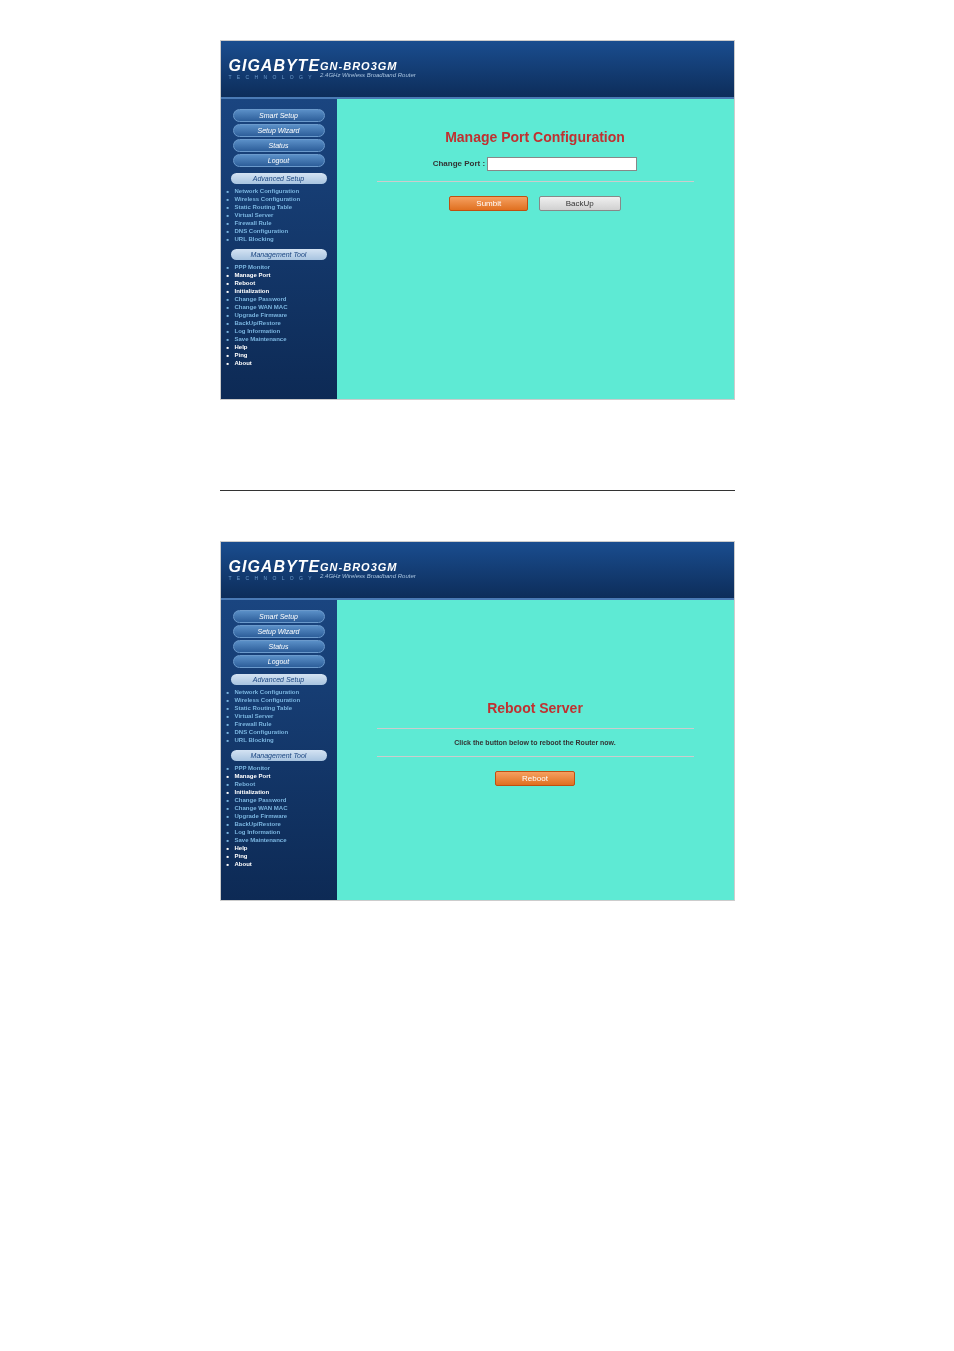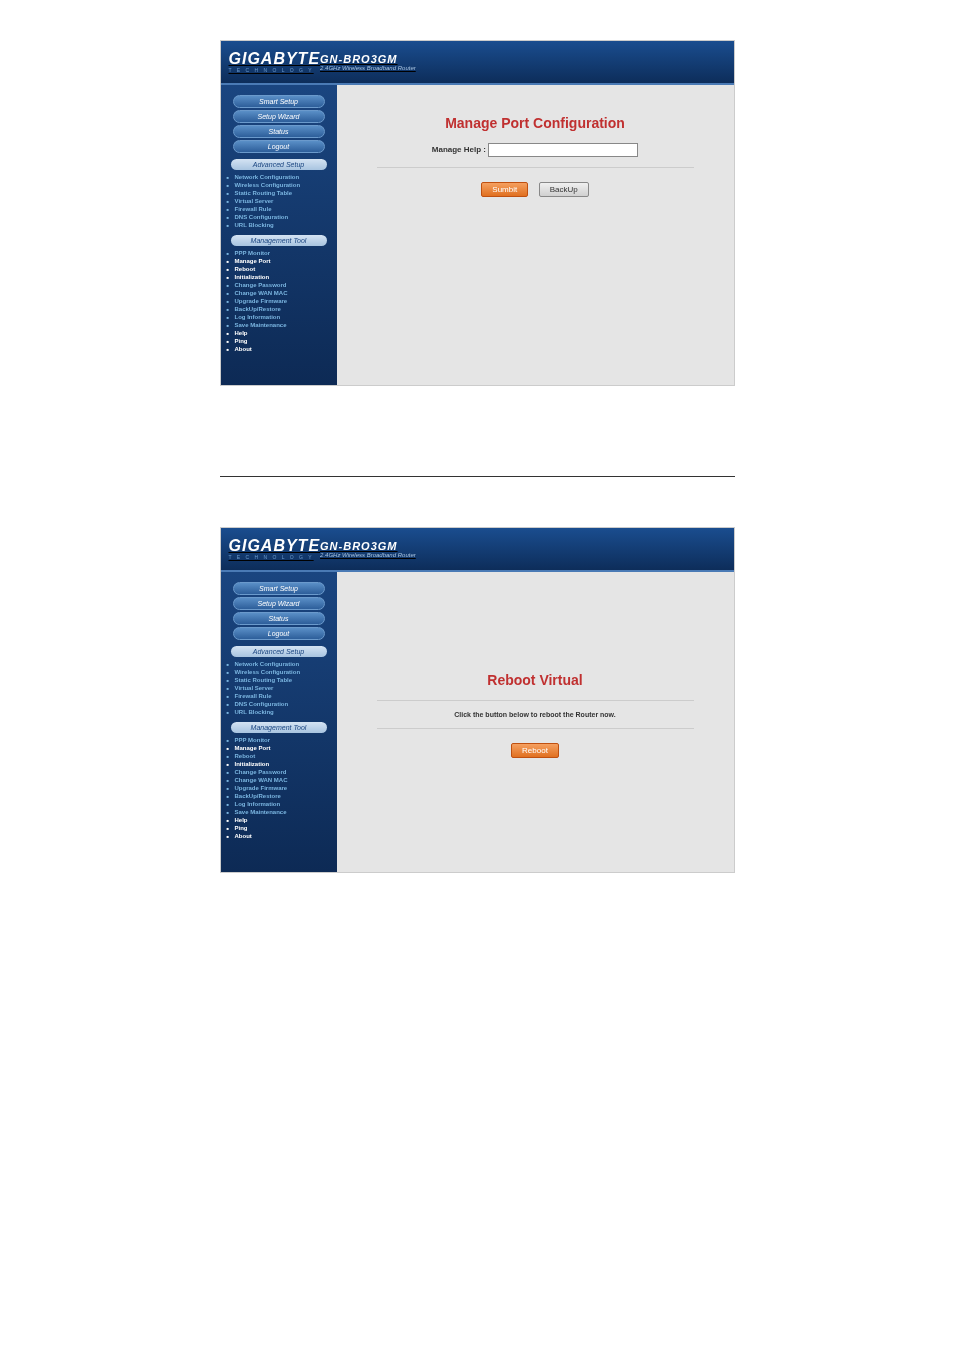--- a/index.html
+++ b/index.html
@@ -1,39 +1,39 @@
 <!DOCTYPE html>
 <html><head>
   <meta charset="utf-8">
   <style>
     * { margin: 0; padding: 0; box-sizing: border-box; }
     body { background: #fff; font-family: Arial, sans-serif; width: 954px; margin: 0 auto; padding: 40px 0; }
     .screenshot-wrapper { margin: 0 auto 90px; width: 515px; }
     .router-ui { width: 515px; background: #fff; border: 1px solid #ccc; }
-    .header-bar { background: linear-gradient(to bottom, #1a4d8f 0%, #0d2d5a 100%); height: 44px; display: flex; align-items: center; justify-content: space-between; padding: 0 8px; border-bottom: 2px solid #4a7ab5; position: relative; text-decoration: underline; }
+    .header-bar { background: linear-gradient(to bottom, #1a4d8f 0%, #0d2d5a 100%); height: 58px; display: flex; align-items: center; justify-content: space-between; padding: 0 8px; border-bottom: 2px solid #4a7ab5; position: relative; }
     .logo { color: #fff; font-size: 16px; font-weight: bold; letter-spacing: 1px; font-style: italic; line-height: 1; }
     .logo-sub { color: #6b9acc; font-size: 5px; letter-spacing: 2px; display: block; font-style: normal; font-weight: normal; }
     .header-right { text-align: left; flex: 1; }
     .model { color: #fff; font-size: 11px; font-weight: bold; font-style: italic; letter-spacing: 1px; }
     .model-sub { color: #a8c4e0; font-size: 6px; font-style: italic; display: block; }
     .body-row { display: flex; min-height: 300px; }
     .sidebar { width: 116px; background: linear-gradient(to bottom, #1a4580 0%, #0d2a55 100%); padding: 8px 4px; }
     .nav-btn { background: linear-gradient(to bottom, #5a8fc7 0%, #2d5e9a 100%); color: #fff; font-size: 7px; font-style: italic; text-align: center; padding: 2px 4px; margin: 2px 8px; border-radius: 8px; border: 1px solid #6b9acc; cursor: pointer; }
     .section-hdr { background: linear-gradient(to bottom, #4a7ab5 0%, #2d5e9a 100%); color: #fff; font-size: 7px; font-style: italic; text-align: center; padding: 2px; margin: 6px 6px 3px; border-radius: 8px; }
     .section-hdr.light { background: linear-gradient(to bottom, #d4e3f3 0%, #a8c4e0 100%); color: #1a4580; }
     .nav-item { color: #fff; font-size: 6px; padding: 1px 0 1px 10px; cursor: pointer; position: relative; font-weight: bold; }
     .nav-item::before { content: '■'; position: absolute; left: 2px; font-size: 4px; top: 2px; }
     .nav-item.highlight { color: #7ab5e0; }
-    .main-area { flex: 1; background: #e5e5e5; padding: 30px 20px 20px; position: relative; }
+    .main-area { flex: 1; background: #5eead4; padding: 30px 20px 20px; position: relative; }
     .page-title { color: #c03030; font-size: 14px; font-weight: bold; text-align: center; margin-bottom: 12px; }
     .form-row { text-align: center; font-size: 8px; font-weight: bold; color: #333; margin-bottom: 4px; }
     .form-row input[type=text] { width: 150px; height: 14px; border: 1px solid #888; font-size: 8px; vertical-align: middle; }
     .divider { border: none; border-top: 1px solid #ccc; margin: 10px 20px; }
     .btn-row { text-align: center; margin-top: 8px; }
-    .btn { display: inline-block; font-size: 8px; padding: 2px 10px; border: 1px solid #888; cursor: pointer; margin: 0 3px; border-radius: 2px; }
+    .btn { display: inline-block; font-size: 8px; padding: 2px 26px; border: 1px solid #888; cursor: pointer; margin: 0 3px; border-radius: 2px; }
     .btn.primary { background: linear-gradient(to bottom, #f5a060 0%, #e07020 100%); color: #fff; border-color: #c05010; }
     .btn.secondary { background: linear-gradient(to bottom, #f0f0f0 0%, #d0d0d0 100%); color: #333; }
     .sub-text { color: #333; font-size: 7px; font-weight: bold; text-align: center; margin-top: 4px; }
     .page-separator { border: none; border-top: 1px solid #333; width: 515px; margin: 30px auto 50px; }
   </style>
 </head>
 <body>
 
 <div class="screenshot-wrapper">
   <div class="router-ui">
@@ -72,21 +72,21 @@
         <div class="nav-item highlight">BackUp/Restore</div>
         <div class="nav-item highlight">Log Information</div>
         <div class="nav-item highlight">Save Maintenance</div>
         <div class="nav-item">Help</div>
         <div class="nav-item">Ping</div>
         <div class="nav-item">About</div>
       </div>
       <div class="main-area">
         <div class="page-title">Manage Port Configuration</div>
         <div class="form-row">
-          <span>Manage Help :</span>
+          <span>Change Port :</span>
           <input type="text" style="">
         </div>
         <hr class="divider">
         <div class="btn-row">
           <span class="btn primary">Sumbit</span>
           <span class="btn secondary">BackUp</span>
         </div>
       </div>
     </div>
   </div>
@@ -129,21 +129,21 @@
         <div class="nav-item highlight">Change WAN MAC</div>
         <div class="nav-item highlight">Upgrade Firmware</div>
         <div class="nav-item highlight">BackUp/Restore</div>
         <div class="nav-item highlight">Log Information</div>
         <div class="nav-item highlight">Save Maintenance</div>
         <div class="nav-item">Help</div>
         <div class="nav-item">Ping</div>
         <div class="nav-item">About</div>
       </div>
       <div class="main-area" style="padding-top:100px">
-        <div class="page-title">Reboot Virtual</div>
+        <div class="page-title">Reboot Server</div>
         <hr class="divider">
         <div class="sub-text">Click the button below to reboot the Router now.</div>
         <hr class="divider">
         <div class="btn-row">
           <span class="btn primary">Reboot</span>
         </div>
       </div>
     </div>
   </div>
 </div>

